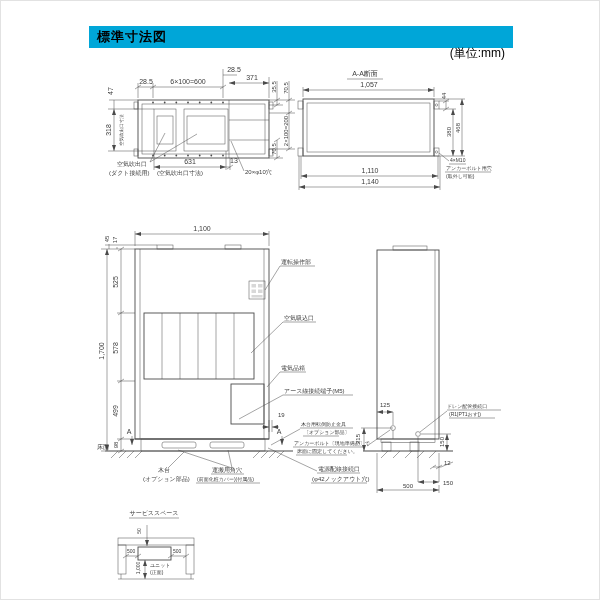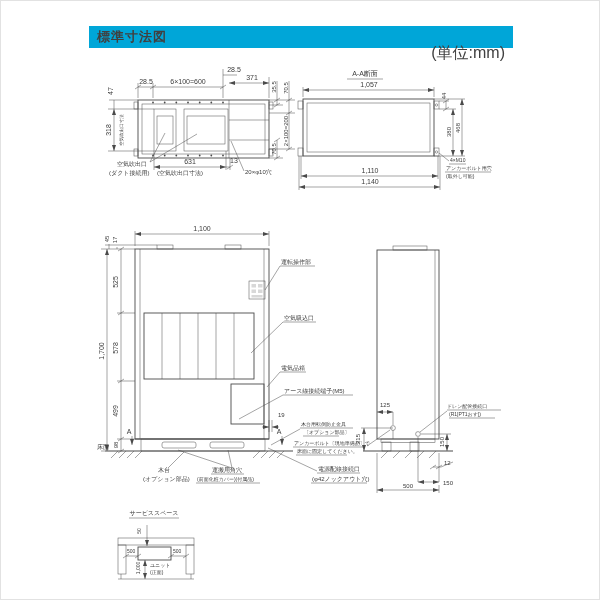--- a/index.html
+++ b/index.html
@@ -1,19 +1,19 @@
 <!DOCTYPE html>
 <html><head>
 <meta charset="utf-8">
 <style>
   html,body{margin:0;padding:0;background:#fff;}
   #page{position:relative;width:600px;height:600px;background:#ffffff;border:1px solid #e2e2e2;box-sizing:border-box;overflow:hidden;font-family:"Liberation Sans",sans-serif;}
-  #titlebar{position:absolute;left:88px;top:25px;width:424px;height:22px;background:#00a6d8;color:#404040;display:flex;align-items:center;justify-content:space-between;box-sizing:border-box;padding:9px 8px;}
+  #titlebar{position:absolute;left:88px;top:25px;width:424px;height:22px;background:#00a6d8;color:#000000;display:flex;align-items:center;justify-content:space-between;box-sizing:border-box;padding:9px 8px;}
   #titlebar .t{font-size:13px;font-weight:bold;letter-spacing:1px;}
-  #titlebar .u{font-size:16px;margin-top:32px;}
+  #titlebar .u{font-size:12px;margin-top:32px;}
   svg{position:absolute;left:0;top:0;}
   svg text{fill:#3b3b3b;font-family:"Liberation Sans",sans-serif;}
   .d{font-size:7px;text-anchor:middle;}
   .ds{font-size:6px;text-anchor:middle;}
   .lb{font-size:6px;text-anchor:start;}
   .lb5{font-size:5px;text-anchor:start;}
   .v45{font-size:4.5px;text-anchor:middle;}
   .ln{stroke:#4a4a4a;stroke-width:0.9;fill:none;}
   .lt{stroke:#4a4a4a;stroke-width:0.5;fill:none;}
   .lf{stroke:#4a4a4a;stroke-width:1.2;fill:none;}

